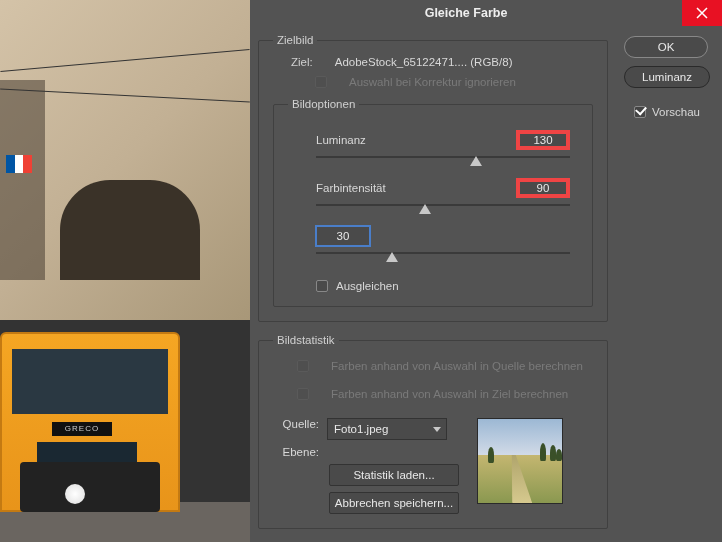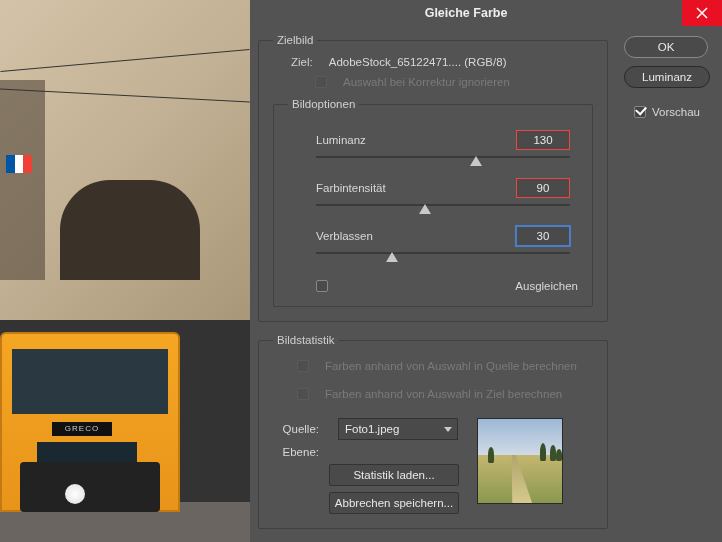--- a/index.html
+++ b/index.html
@@ -27,41 +27,41 @@
 .close { width: 40px; height: 26px; background: #e81123; color: #fff; display: flex; align-items: center; justify-content: center; }
 .close svg { width: 12px; height: 12px; }
 
 .body { flex: 1; display: flex; padding: 8px 12px 8px 8px; gap: 16px; }
 .main { flex: 1; display: flex; flex-direction: column; gap: 12px; }
 .side { width: 86px; display: flex; flex-direction: column; gap: 8px; padding-top: 2px; }
 
 fieldset { border: 1px solid #404040; border-radius: 2px; padding: 10px 14px 14px 14px; position: relative; }
 legend { padding: 0 4px; font-size: 11.5px; color: #d0d0d0; }
 
-.row { display: flex; align-items: center; gap: 16px; margin-bottom: 4px; }
+.row { display: flex; align-items: center; gap: 22px; margin-bottom: 4px; }
 .label { color: #d0d0d0; }
 .disabled { color: #7a7a7a; }
 
 .slider-group { margin: 10px 8px 0 28px; }
 .slider-head { display: flex; align-items: center; margin-bottom: 4px; }
 .slider-label { flex: 1; }
-.num-input { width: 54px; height: 20px; background: #4a4a4a; border: 1px solid #ef4444; color: #e8e8e8; text-align: center; font-size: 11.5px; }
+.num-input { width: 54px; height: 20px; background: #4a4a4a; border: 4px solid #ef4444; color: #e8e8e8; text-align: center; font-size: 11.5px; }
 .num-input.focused { border: 1px solid #4a7ec9; box-shadow: 0 0 0 1px #4a7ec9; }
 .slider-track { height: 14px; position: relative; margin-top: 2px; }
 .track-line { position: absolute; top: 2px; left: 0; right: 0; height: 2px; background: #3a3a3a; }
 .thumb { position: absolute; top: 2px; width: 0; height: 0; border-left: 6px solid transparent; border-right: 6px solid transparent; border-bottom: 10px solid #c8c8c8; transform: translateX(-6px); }
 
-.checkbox-row { display: flex; align-items: center; gap: 8px; margin-top: 16px; margin-left: 28px; justify-content: space-between; }
+.checkbox-row { display: flex; align-items: center; gap: 8px; margin-top: 16px; margin-left: 28px; }
 .cb { width: 12px; height: 12px; border: 1px solid #888; background: #4a4a4a; border-radius: 2px; }
 .cb.disabled { border-color: #5a5a5a; background: #4f4f4f; }
 .cb.checked { background: #444; position: relative; }
 .cb.checked::after { content: ""; position: absolute; left: 1px; top: -1px; width: 8px; height: 5px; border-left: 2px solid #fff; border-bottom: 2px solid #fff; transform: rotate(-48deg); }
 
 .stat-rows { margin: 4px 0 14px 24px; display: flex; flex-direction: column; gap: 12px; }
-.form-row { display: flex; align-items: center; gap: 19px; }
+.form-row { display: flex; gap: 8px; }
 .form-label { width: 46px; text-align: right; }
 .select { width: 120px; height: 22px; background: #4a4a4a; border: 1px solid #333; color: #e8e8e8; display: flex; align-items: center; padding: 0 6px; font-size: 11.5px; position: relative; }
 .select .arrow { position: absolute; right: 5px; top: 8px; width: 0; height: 0; border-left: 4px solid transparent; border-right: 4px solid transparent; border-top: 5px solid #c8c8c8; }
 .btn-small { width: 130px; height: 22px; background: #4a4a4a; border: 1px solid #333; color: #e8e8e8; font-size: 11.5px; text-align: center; line-height: 20px; border-radius: 2px; }
 
 .thumb-img { width: 86px; height: 86px; border: 1px solid #2a2a2a; position: relative; overflow: hidden; }
 .thumb-sky { position: absolute; top: 0; left: 0; right: 0; height: 38px; background: linear-gradient(180deg, #9cb8d4, #d4dce8); }
 .thumb-ground { position: absolute; bottom: 0; left: 0; right: 0; height: 48px; background: linear-gradient(180deg, #c4b670, #8a9850); }
 .thumb-path { position:absolute; bottom:0; left:30px; width:20px; height:48px; background: linear-gradient(180deg, #b0a56c, #d6c98e); clip-path: polygon(40% 0, 60% 0, 100% 100%, 0 100%); transform: skewX(10deg);}
 .thumb-tree { position: absolute; width: 6px; height: 16px; background: #3a5028; border-radius: 50% 50% 20% 20%; }
@@ -140,21 +140,20 @@
               <input class="num-input" value="90" style="">
             </div>
             <div class="slider-track">
               <div class="track-line"></div>
               <div class="thumb" style="left:43%"></div>
             </div>
           </div>
 
           <div class="slider-group">
             <div class="slider-head">
-              <span class="slider-label">Verblassen</span>
               <input class="num-input focused" value="30" style="">
             </div>
             <div class="slider-track">
               <div class="track-line"></div>
               <div class="thumb" style="left:30%"></div>
             </div>
           </div>
 
           <div class="checkbox-row">
             <div class="cb"></div>

